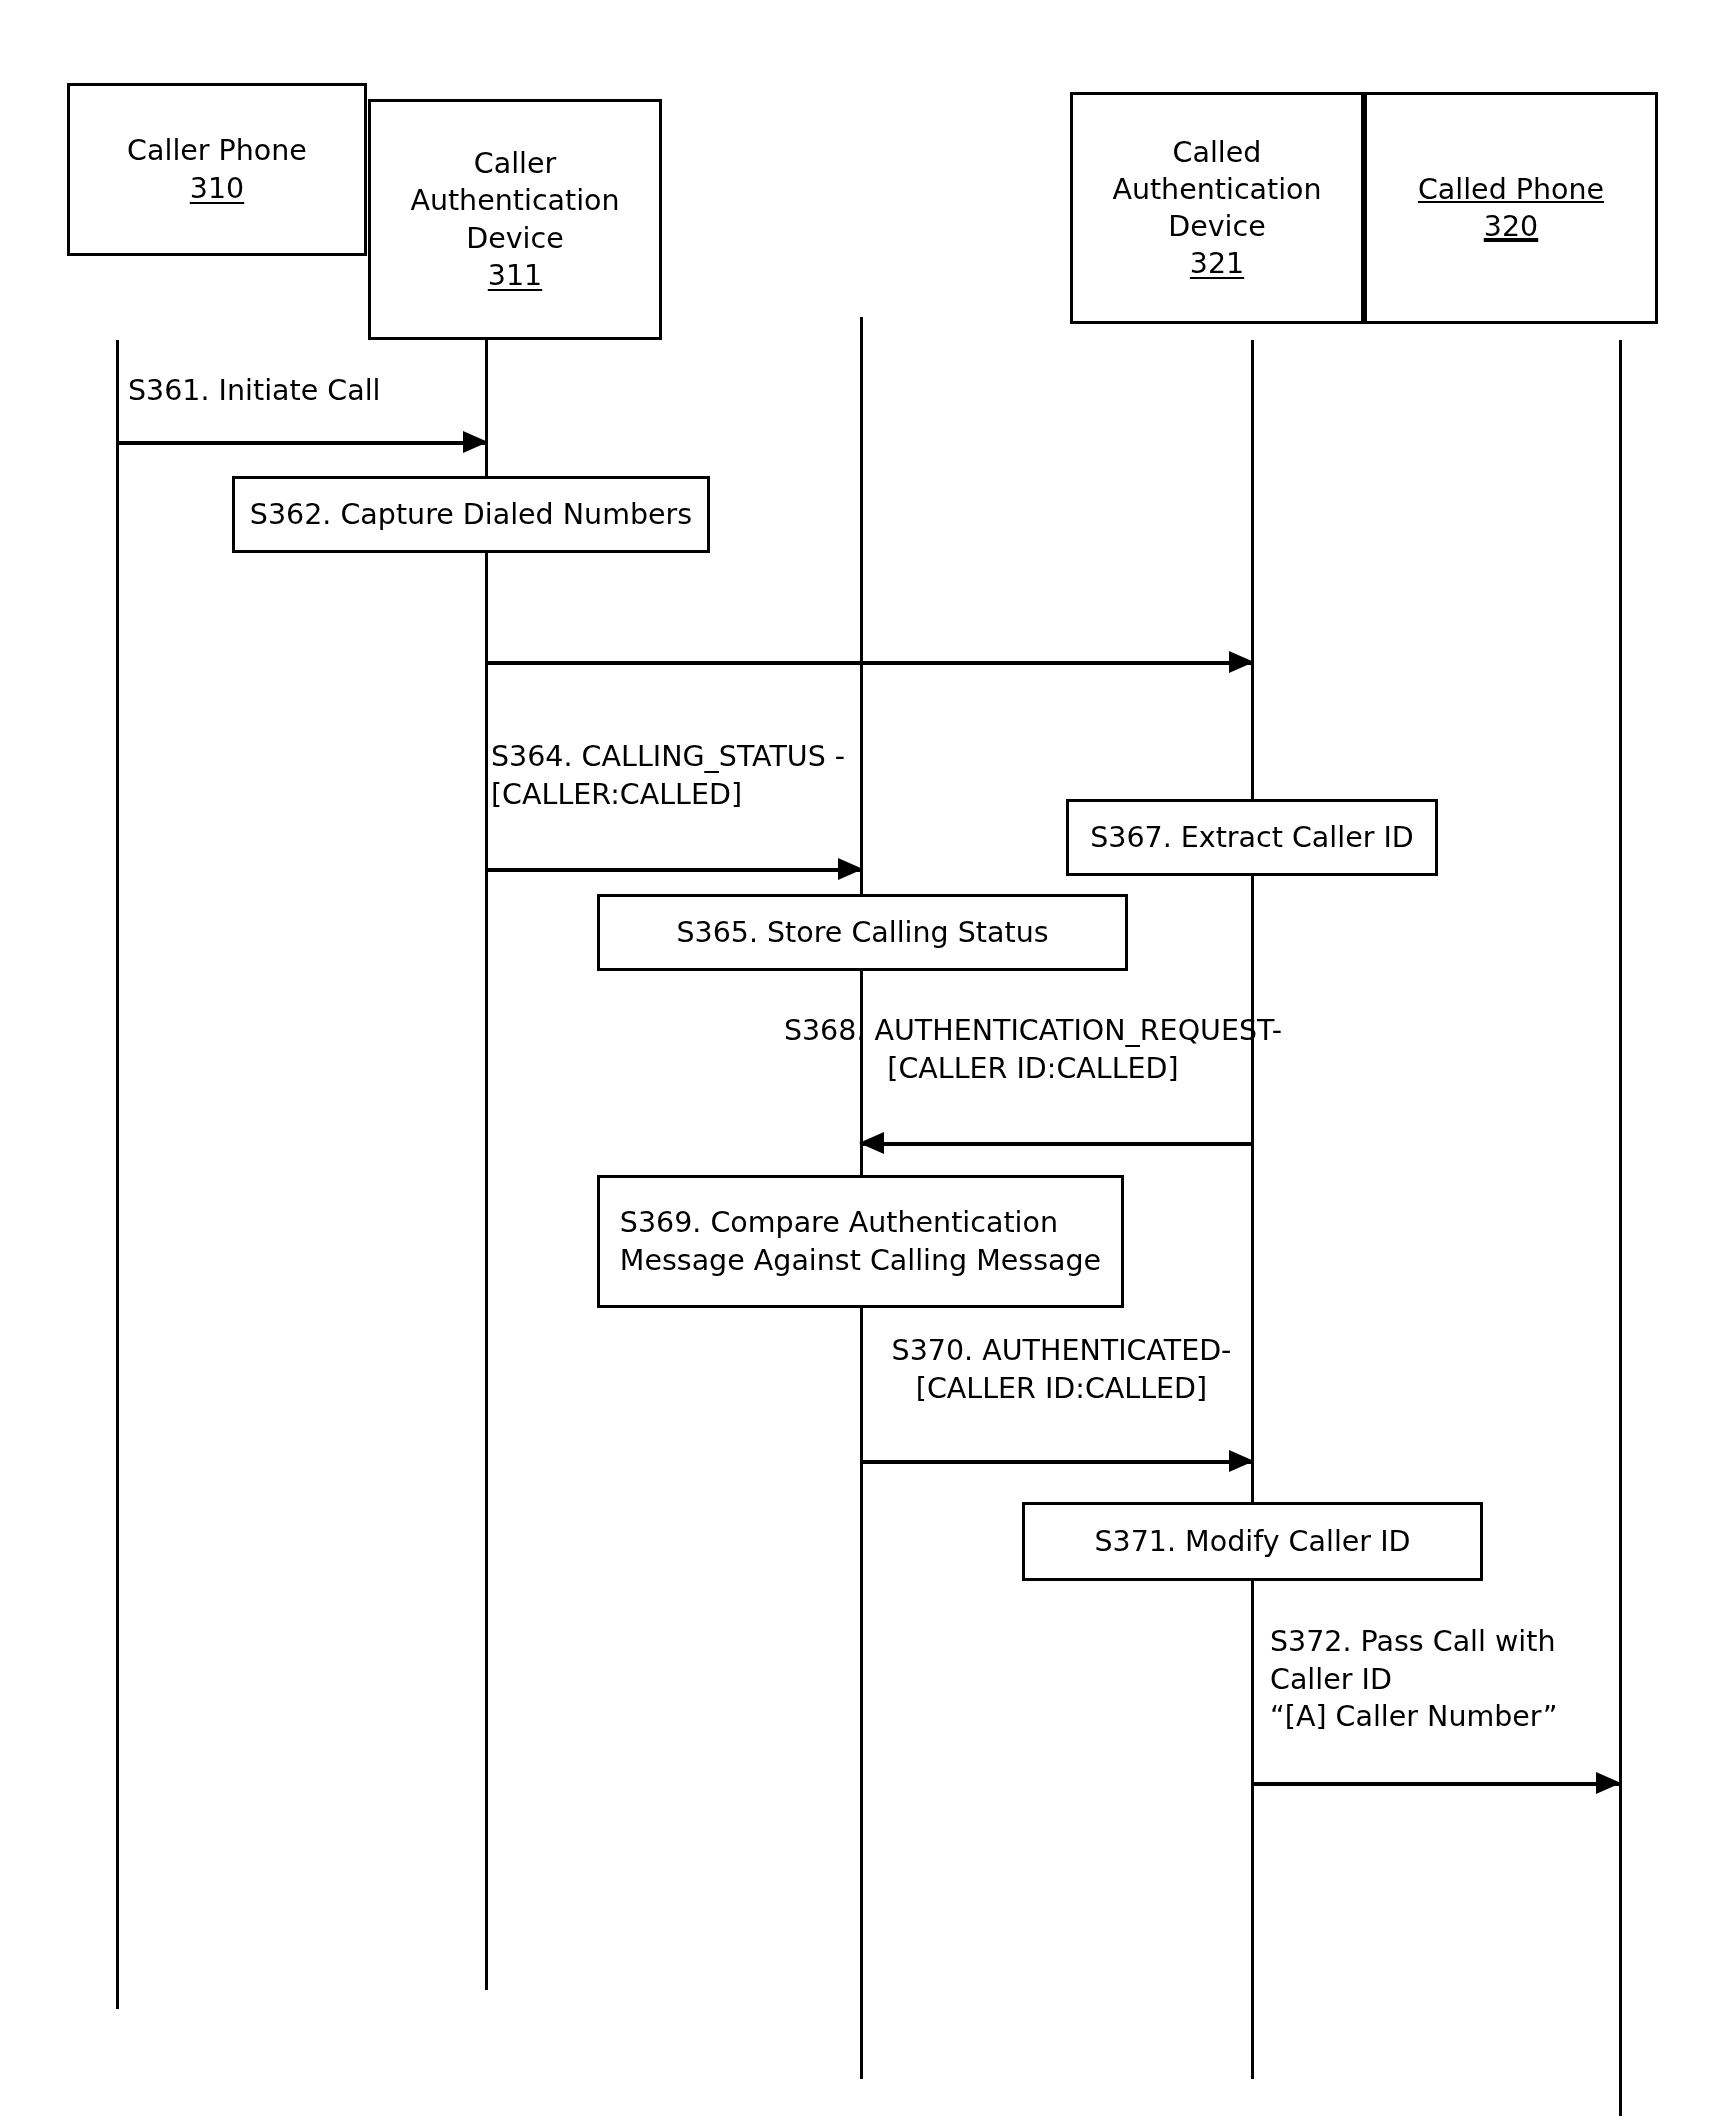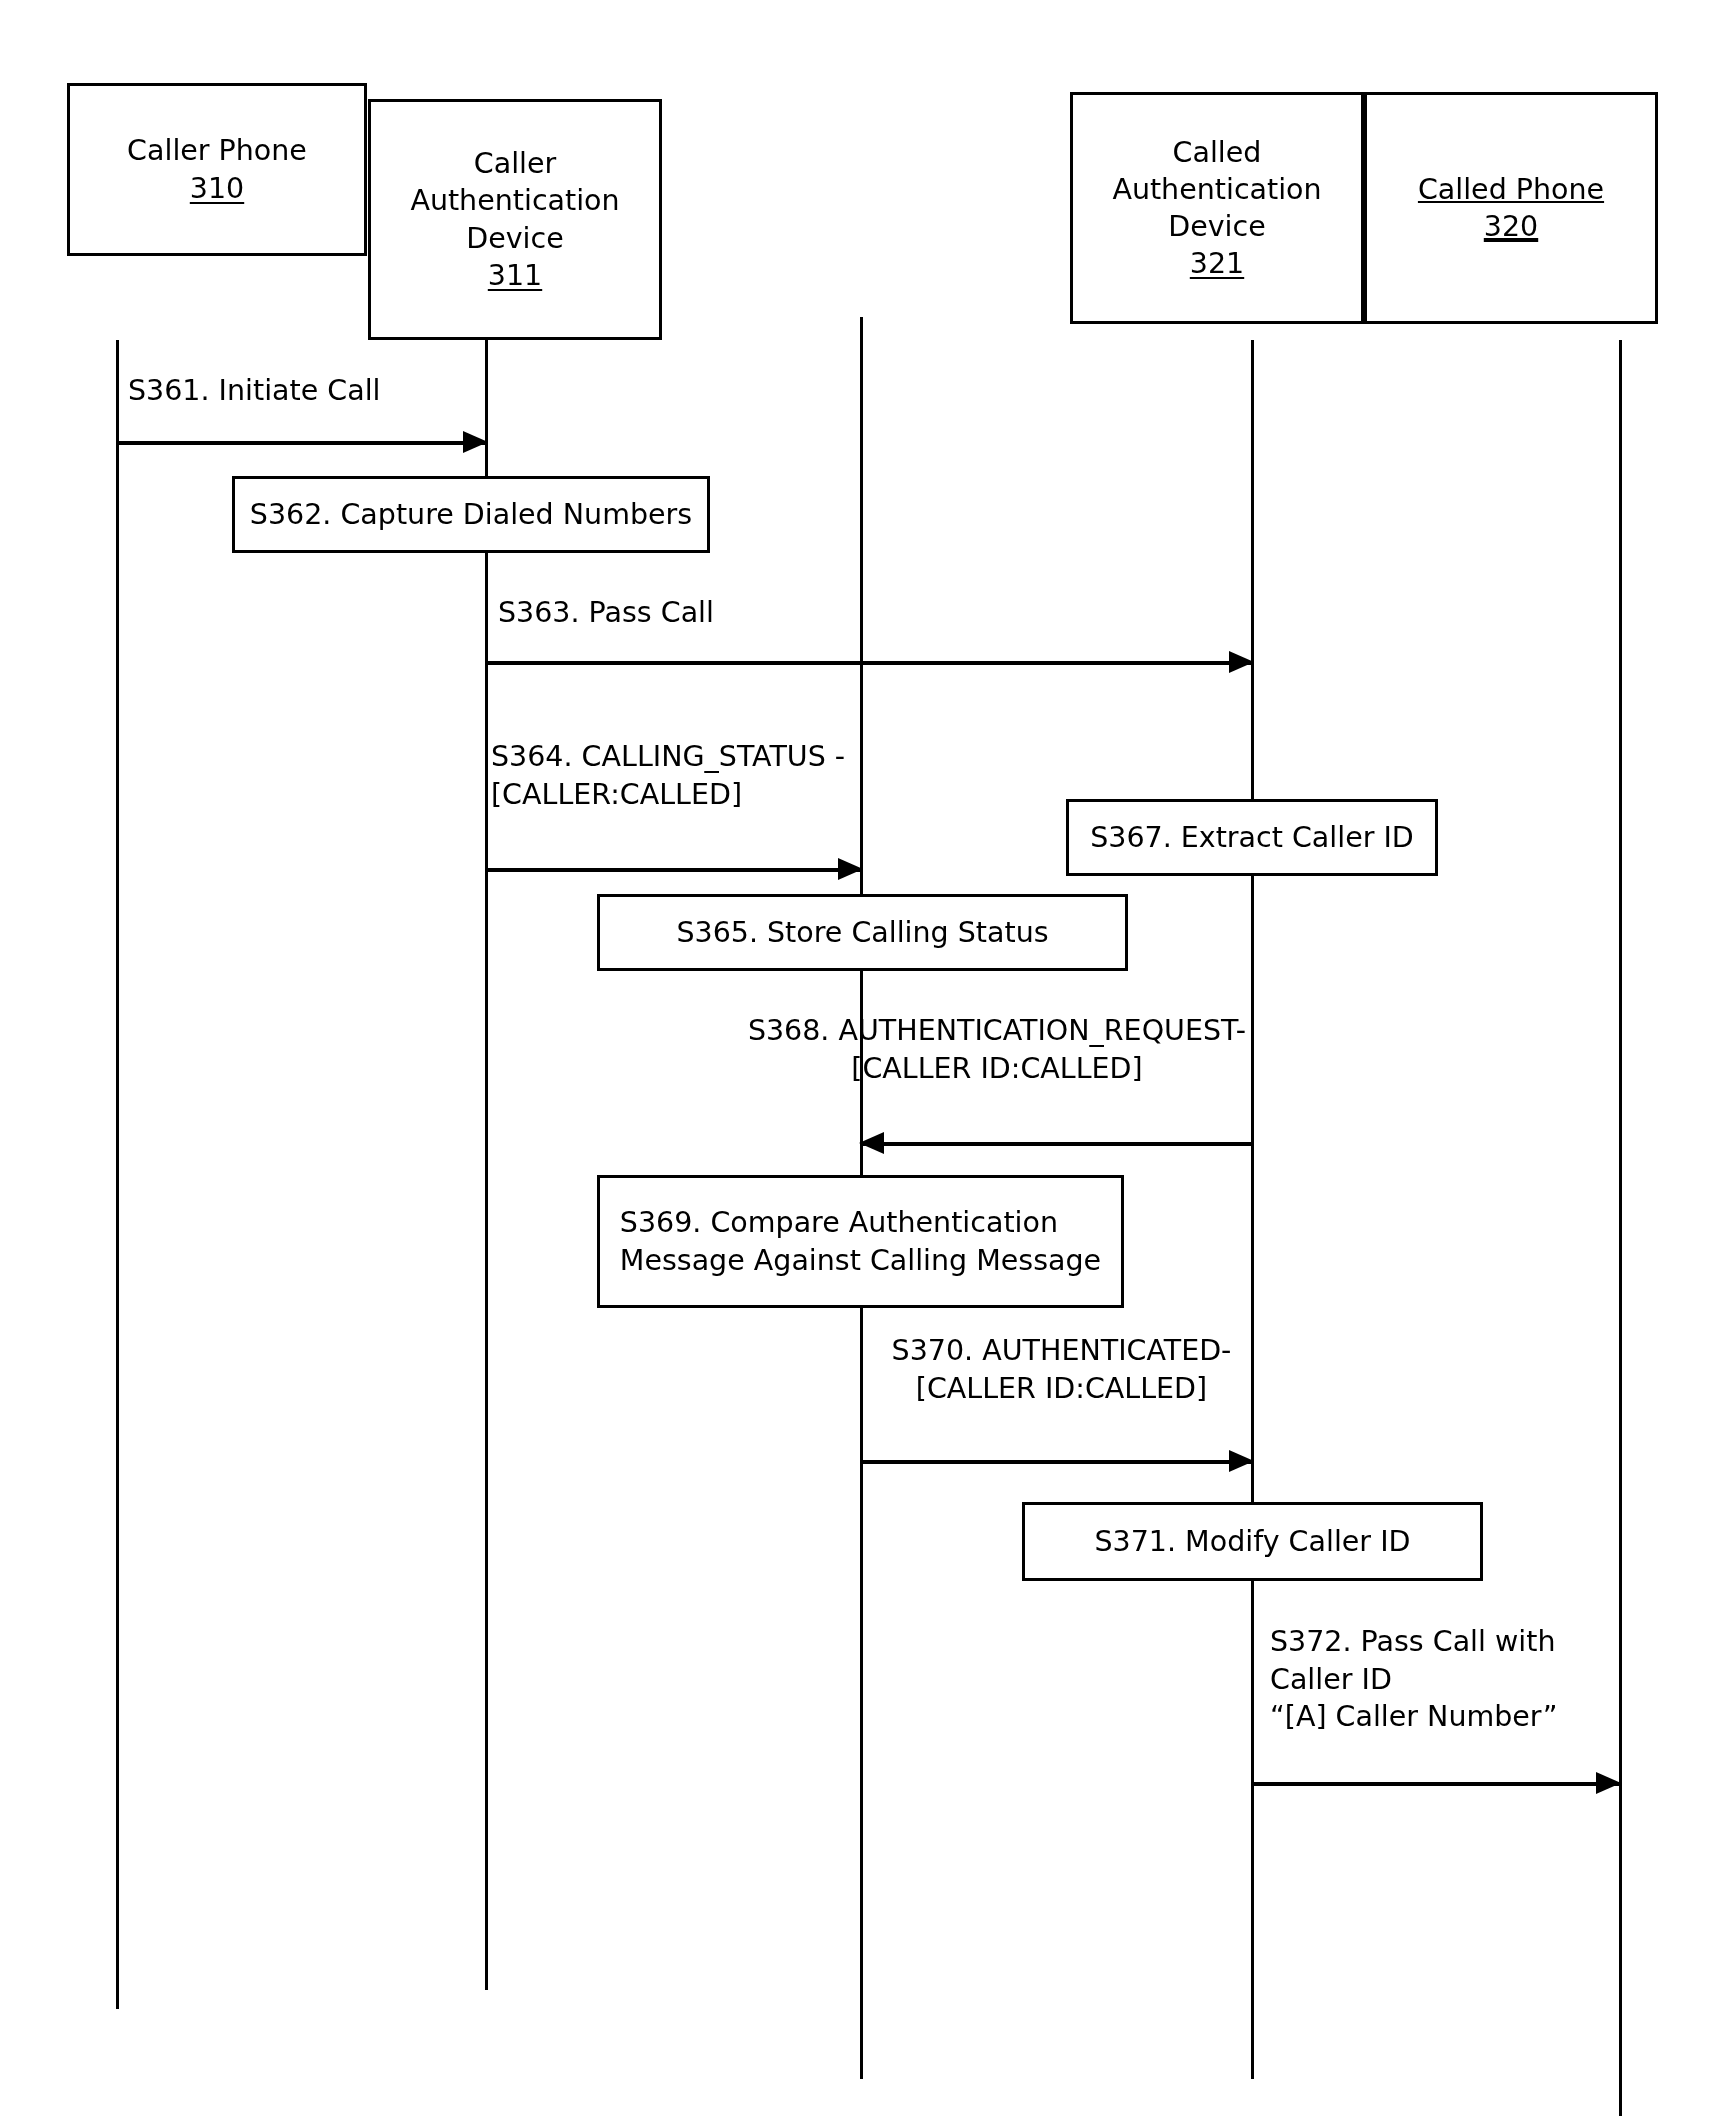--- a/index.html
+++ b/index.html
@@ -140,38 +140,37 @@
     <div class="ref">320</div>
   </div>
 
   <div class="msg" style="left:128px; top:372px; width:361px;">S361. Initiate Call</div>
   <div class="arrow right" style="left:116px; top:441px; width:371px;">
       <span class="head"></span>
     </div>
 
   <div class="actbox" style="left:232px; top:476px; width:478px; height:77px;">S362. Capture Dialed Numbers</div>
 
-  <div class="msg" style="left:498px; top:594px; width:420px;">S363. Pass Call</div>
   <div class="arrow right" style="left:485px; top:661px; width:768px;">
       <span class="head"></span>
     </div>
 
 
   <div class="msg" style="left:491px; top:738px; width:386px;">S364. CALLING_STATUS -
 [CALLER:CALLED]</div>
 
   <div class="actbox" style="left:1066px; top:799px; width:372px; height:77px;">S367. Extract Caller ID</div>
 
   <div class="arrow right" style="left:485px; top:868px; width:377px;">
       <span class="head"></span>
     </div>
 
   <div class="actbox" style="left:597px; top:894px; width:531px; height:77px;">S365. Store Calling Status</div>
 
-  <div class="msg center" style="left:695px; top:1012px; width:604px;">S368. AUTHENTICATION_REQUEST-
+  <div class="msg center" style="left:731px; top:1012px; width:604px;">S368. AUTHENTICATION_REQUEST-
 [CALLER ID:CALLED]</div>
   <div class="arrow left" style="left:860px; top:1142px; width:393px;">
       <span class="head"></span>
     </div>
 
   <div class="actbox" style="left:597px; top:1175px; width:527px; height:133px;">S369. Compare Authentication
 Message Against Calling Message</div>
 
   <div class="msg center" style="left:860px; top:1332px; width:403px;">S370. AUTHENTICATED-
 [CALLER ID:CALLED]</div>

